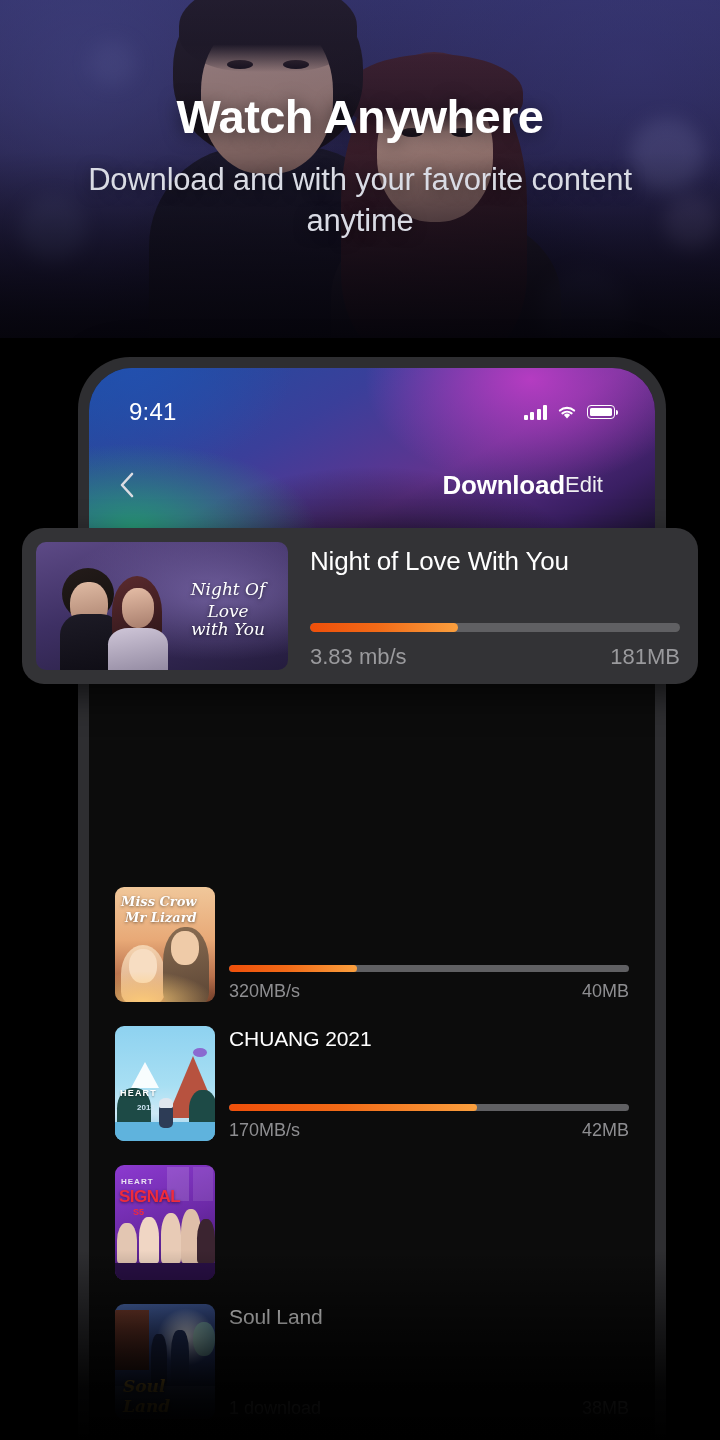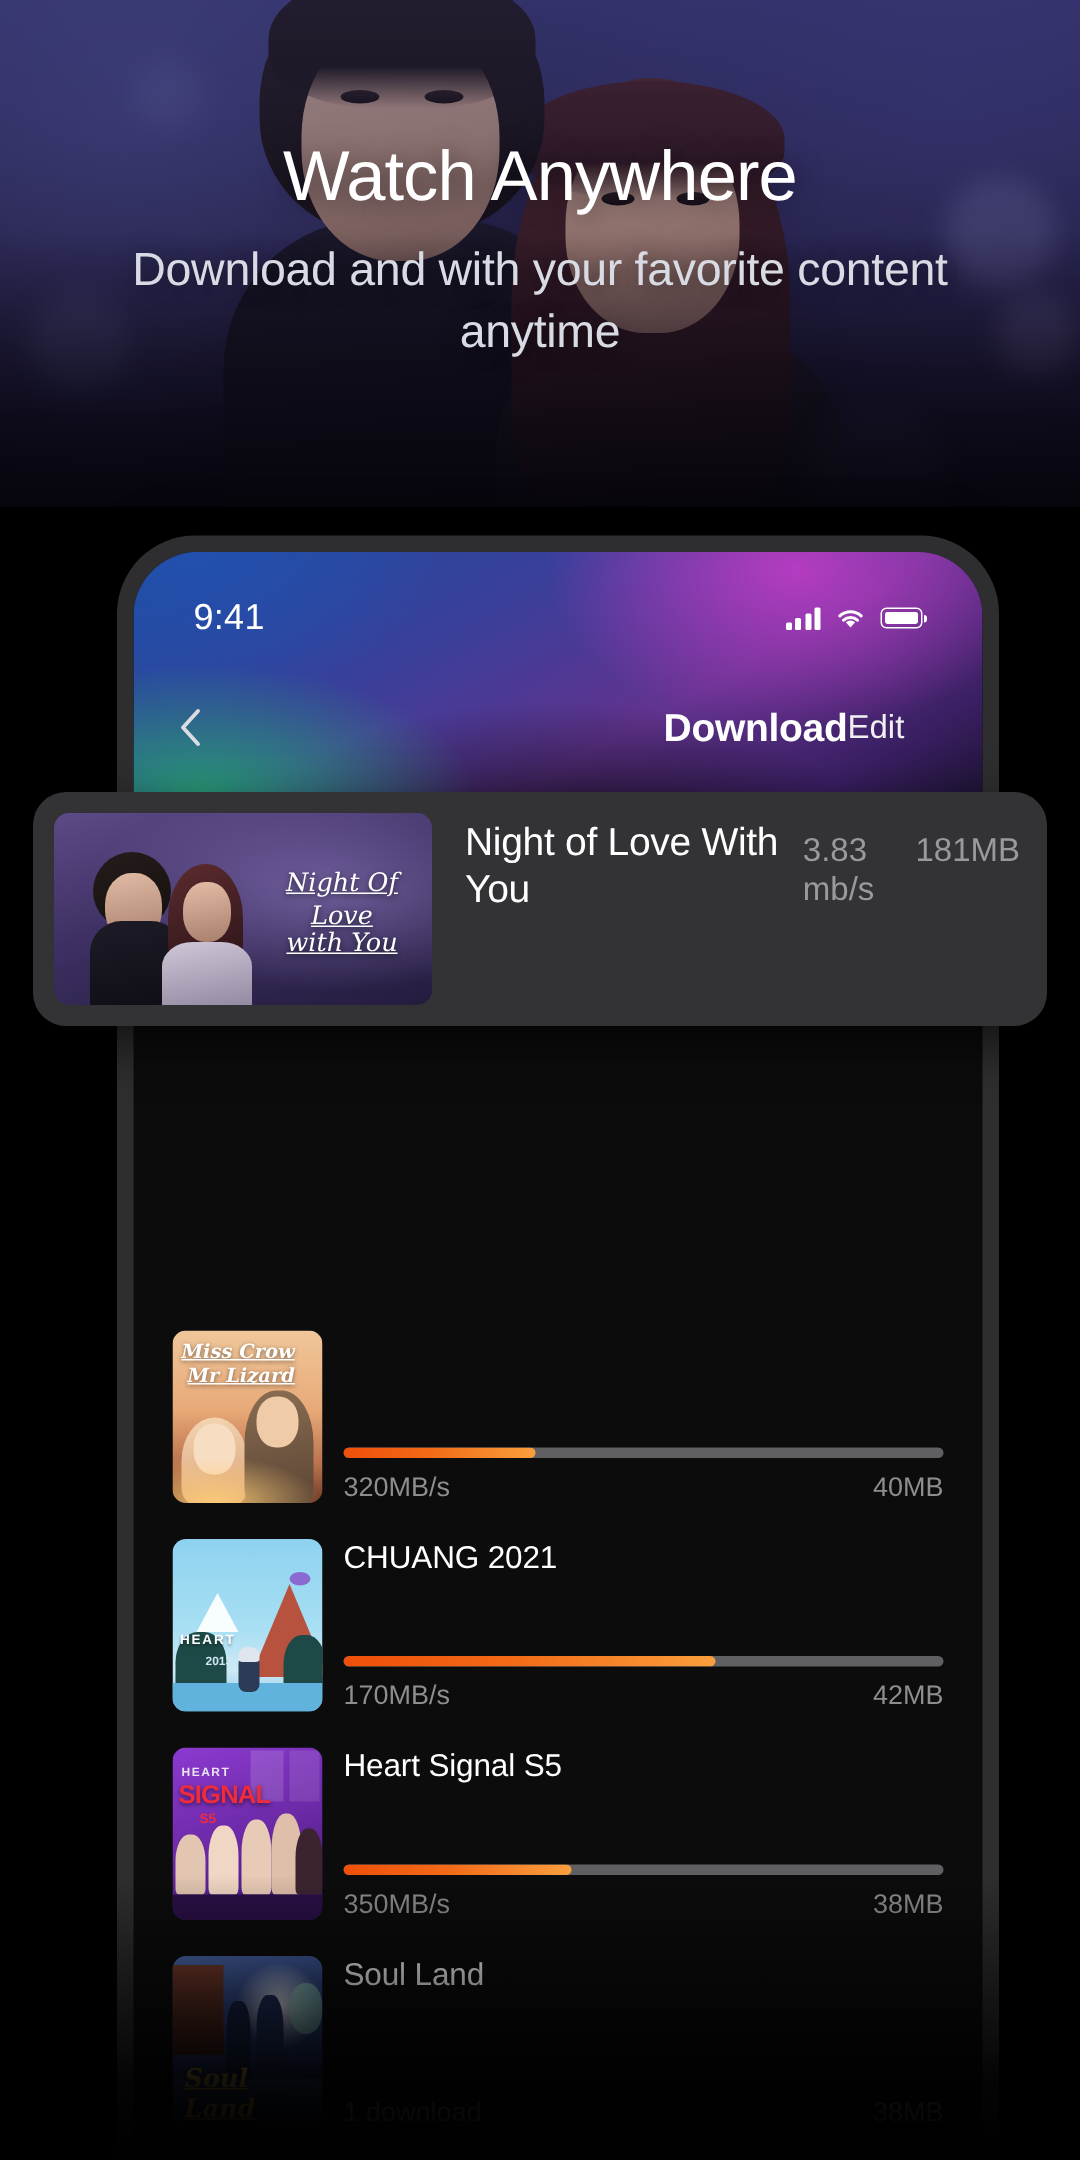--- a/index.html
+++ b/index.html
@@ -57,21 +57,21 @@
   .hero-veil{
     position:absolute; inset:0;
     background:linear-gradient(180deg, rgba(40,38,84,.42) 0%, rgba(26,22,52,.35) 45%, rgba(10,8,20,.72) 78%, rgba(6,5,12,.95) 100%);
   }
   .bokeh{ position:absolute; border-radius:50%; filter:blur(9px); }
 
   .hero-copy{
     position:absolute; left:0; top:0; width:720px; text-align:center; z-index:5;
   }
   .hero-title{
-    margin-top:92px; color:#fff; font-size:47px; font-weight:normal;
+    margin-top:92px; color:#fff; font-size:47px; font-weight:bold;
     letter-spacing:-.6px; line-height:1.08;
     text-shadow:0 2px 18px rgba(0,0,0,.55);
   }
   .hero-sub{
     margin-top:17px; color:#d9dbe4; font-size:31px; font-weight:400;
     line-height:1.32; letter-spacing:-.2px;
     padding:0 52px;
     text-shadow:0 2px 14px rgba(0,0,0,.5);
   }
 
@@ -133,21 +133,21 @@
     background:#333336; border-radius:22px;
     box-shadow:0 12px 34px rgba(0,0,0,.62);
     display:flex; align-items:center; padding:14px 18px 14px 14px;
     z-index:20;
   }
   .feat-thumb{
     width:252px; height:128px; border-radius:10px; overflow:hidden;
     position:relative; flex:none;
     background:linear-gradient(165deg,#5d4a86 0%,#3e3064 45%,#241c3d 100%);
   }
-  .feat-body{ flex:1; margin-left:22px; display:flex; flex-direction:row; height:128px; }
+  .feat-body{ flex:1; margin-left:22px; display:flex; flex-direction:column; height:128px; }
   .feat-title{ color:#fff; font-size:26px; font-weight:400; letter-spacing:-.2px; margin-top:4px; }
   .feat-bar{ margin-top:auto; }
   .bar{ width:100%; height:9px; border-radius:5px; background:#606063; overflow:hidden; }
   .bar-fill{ height:100%; border-radius:5px;
              background:linear-gradient(90deg,#ef4f0a 0%,#f26a17 45%,#fa9f3e 100%); }
   .feat-meta{ display:flex; justify-content:space-between; margin-top:12px; }
   .meta-l,.meta-r{ color:#9a9a9d; font-size:22px; }
 
   
   .list{
@@ -170,21 +170,21 @@
   .bar.sm{ height:7px; }
 
   .fadeout{
     position:absolute; left:0; bottom:0; width:720px; height:190px; z-index:40;
     pointer-events:none;
     background:linear-gradient(180deg, rgba(0,0,0,0) 0%, rgba(0,0,0,.55) 42%, rgba(0,0,0,.9) 72%, #000 100%);
   }
 
   
   .pl{ position:absolute; }
-  .script{ font-family:"DejaVu Serif", serif; font-style:italic; color:#fff;text-decoration:underline; }
+  .script{ font-family:"DejaVu Serif", serif; font-style:italic; color:#fff; }
 </style>
 </head>
 <body>
 
 <div class="hero">
   <div class="hero-figure">
     <div class="hp hp-body-l"></div>
     <div class="hp hp-body-r"></div>
     <div class="hp hp-hair-r"></div>
     <div class="hp hp-face-r"></div>
@@ -303,32 +303,20 @@
    <div class="pl" style="left:2px;top:58px;width:20px;height:40px;border-radius:44% 44% 10% 10%;background:#e3c6b2"></div>
    <div class="pl" style="left:24px;top:52px;width:20px;height:46px;border-radius:44% 44% 10% 10%;background:#f0d6c4"></div>
    <div class="pl" style="left:46px;top:48px;width:20px;height:50px;border-radius:44% 44% 10% 10%;background:#e8cbb6"></div>
    <div class="pl" style="left:66px;top:44px;width:20px;height:54px;border-radius:44% 44% 10% 10%;background:#dfbfa9"></div>
    <div class="pl" style="left:82px;top:54px;width:18px;height:44px;border-radius:44% 44% 10% 10%;background:#3b2430"></div>
    <div class="pl" style="left:0;top:98px;width:100%;height:17px;background:#2a1047"></div>
    <div class="pl" style="left:6px;top:12px;font-size:8px;font-weight:bold;color:#e9e3f2;letter-spacing:1px">HEART</div>
    <div class="pl" style="left:4px;top:22px;font-size:17px;font-weight:bold;color:#ef2b3c;letter-spacing:-.5px;text-shadow:0 1px 3px rgba(0,0,0,.5)">SIGNAL</div>
    <div class="pl" style="left:18px;top:42px;font-size:9px;font-weight:bold;color:#ef2b3c">S5</div>
           </div>
-          <div class="rbody">
-            <div class="rtitle">Heart Signal S5</div>
-            <div class="rbar">
-              <div class="bar sm">
-                <div class="bar-fill" style="width:38%"></div>
-              </div>
-            </div>
-            <div class="rmeta">
-              <span>350MB/s</span>
-              <span>38MB</span>
-            </div>
-          </div>
         </div>
         <div class="row">
           <div class="thumb">
             <div class="pl" style="inset:0;width:100%;height:100%;background:linear-gradient(165deg,#4f6fb5 0%,#2c3d78 44%,#14203f 100%)"></div>
    <div class="pl" style="left:42px;top:4px;width:58px;height:58px;border-radius:50%;background:radial-gradient(circle,rgba(255,255,255,.85) 0%,rgba(180,210,255,0) 70%)"></div>
    <div class="pl" style="left:0;top:6px;width:34px;height:60px;background:linear-gradient(180deg,#7a3e2e,#3b1d17)"></div>
    <div class="pl" style="left:36px;top:30px;width:16px;height:50px;border-radius:40% 40% 8% 8%;background:#1a2448"></div>
    <div class="pl" style="left:56px;top:26px;width:18px;height:54px;border-radius:40% 40% 8% 8%;background:#22315e"></div>
    <div class="pl" style="left:78px;top:18px;width:22px;height:34px;border-radius:46%;background:rgba(150,220,190,.55)"></div>
    <div class="pl" style="left:0;top:82px;width:100%;height:33px;background:linear-gradient(180deg,rgba(120,140,190,.35),rgba(16,24,48,.9))"></div>

